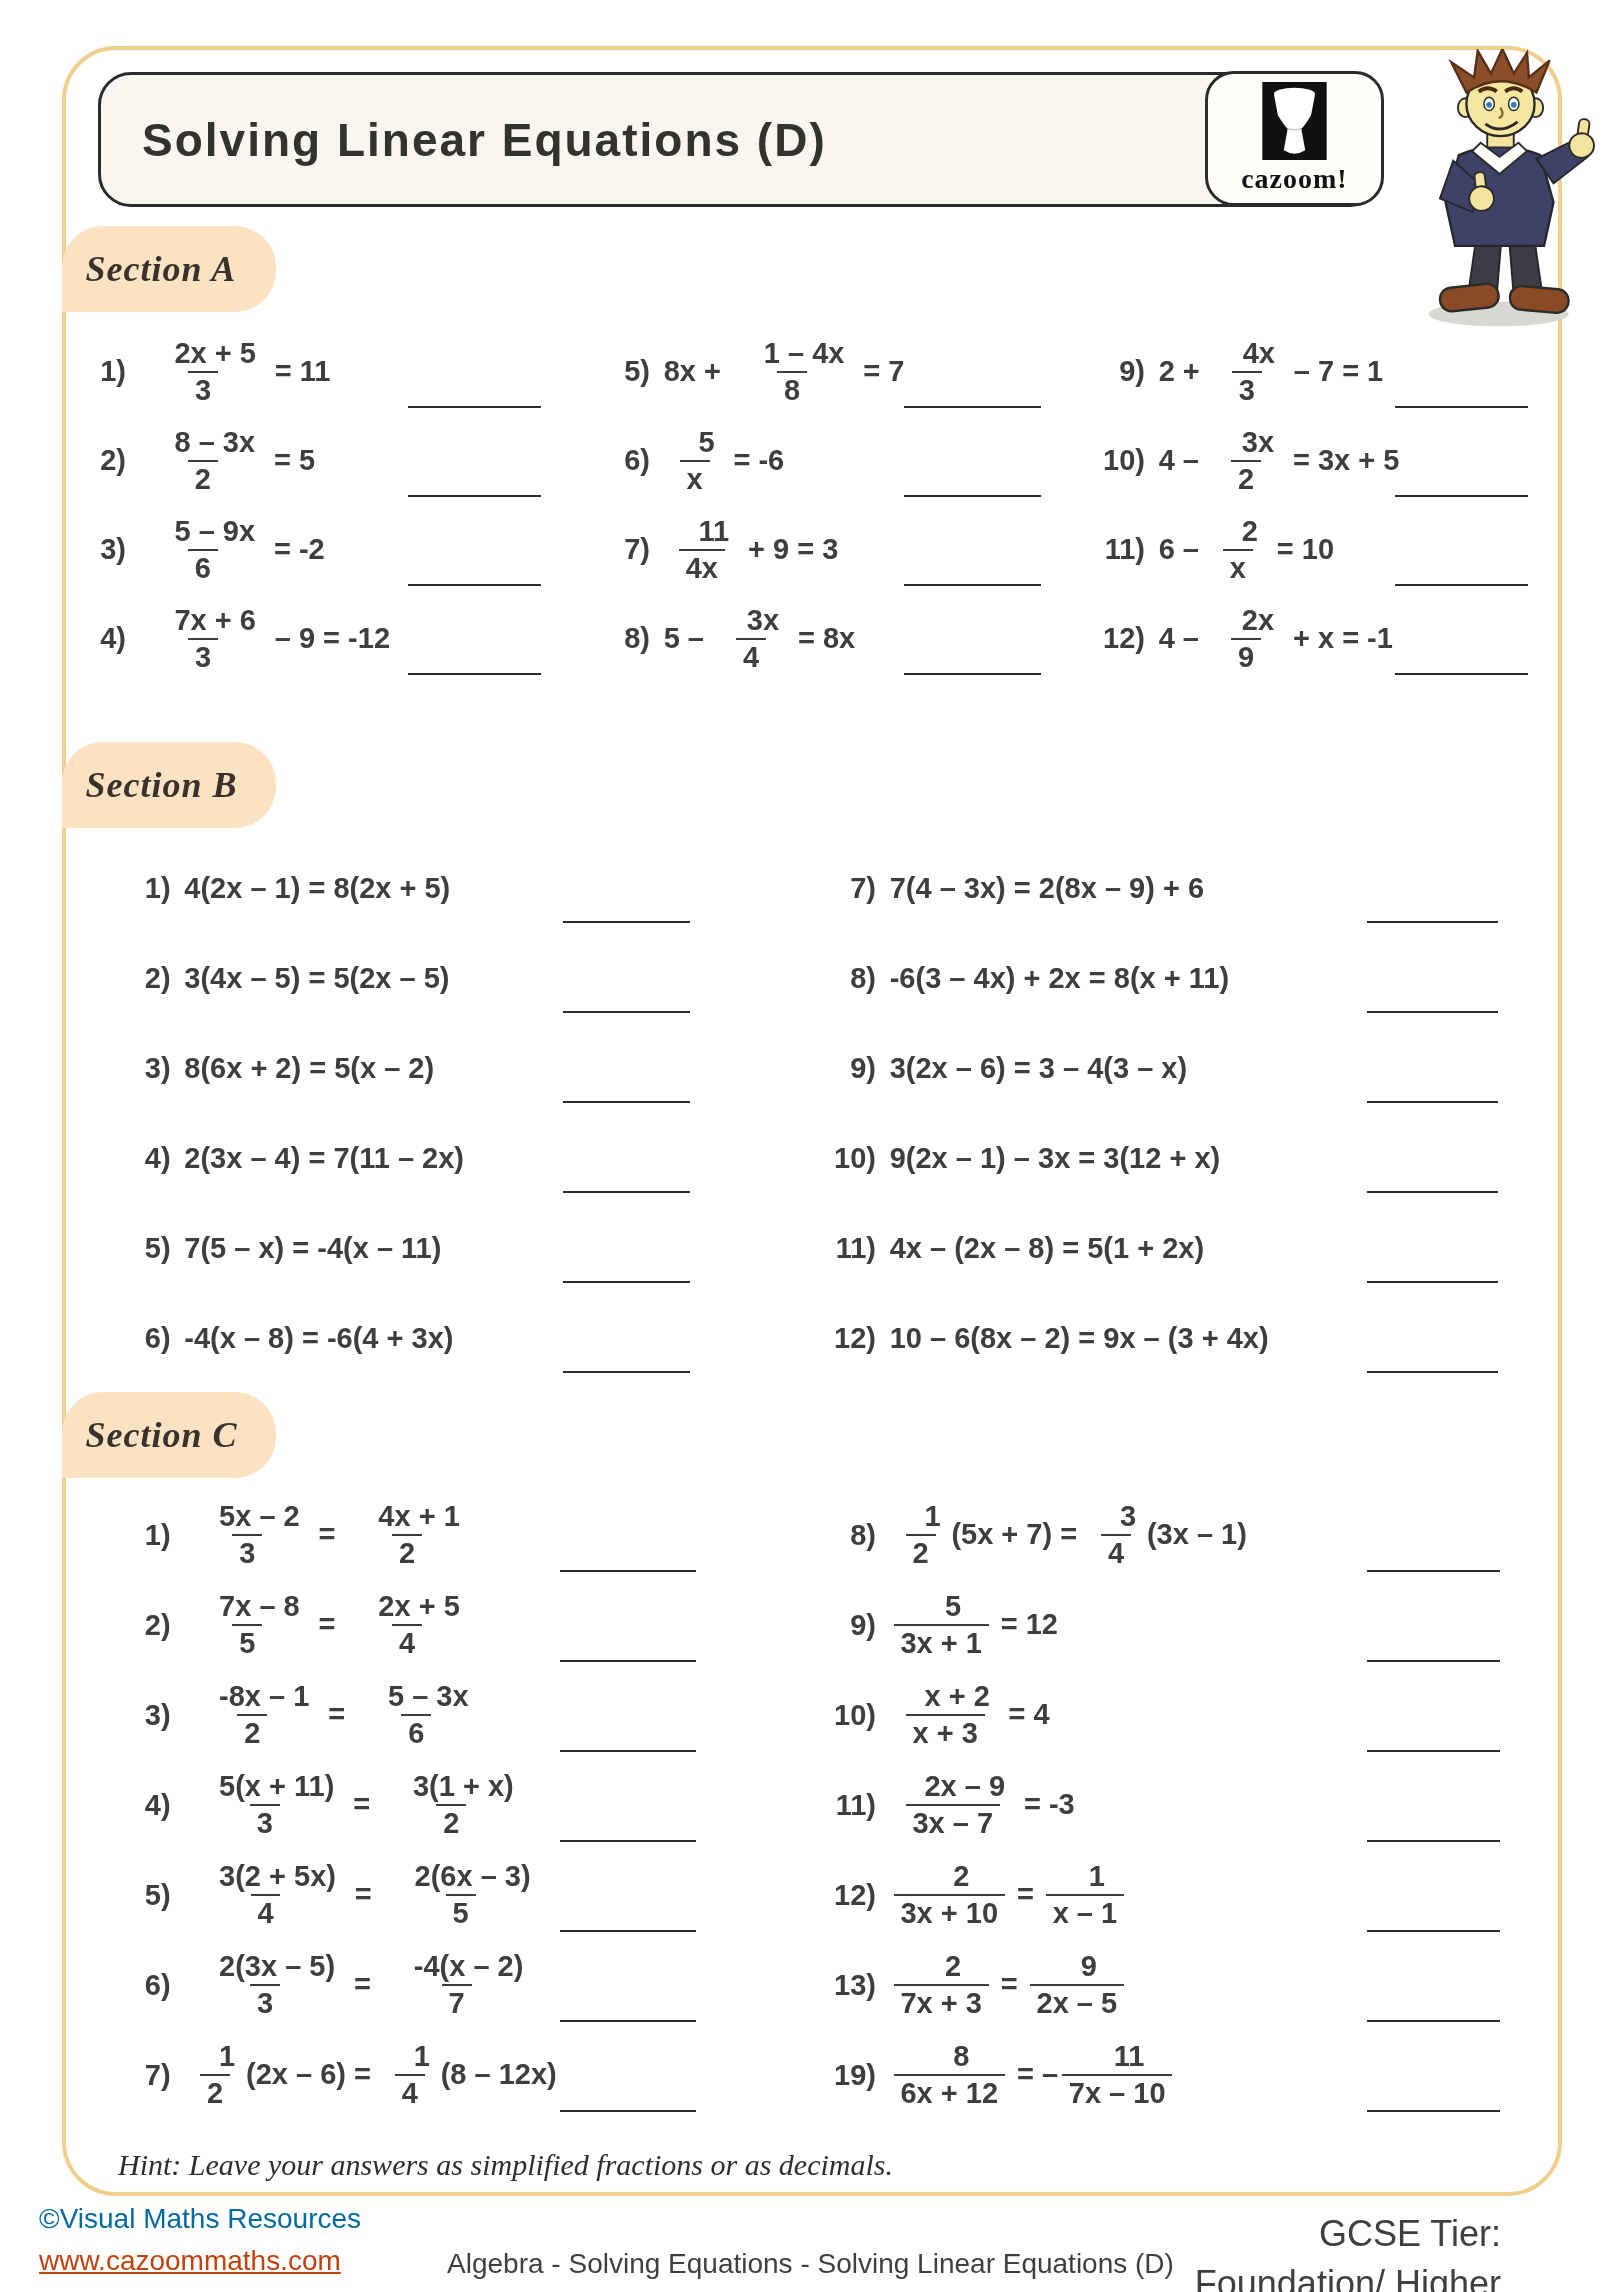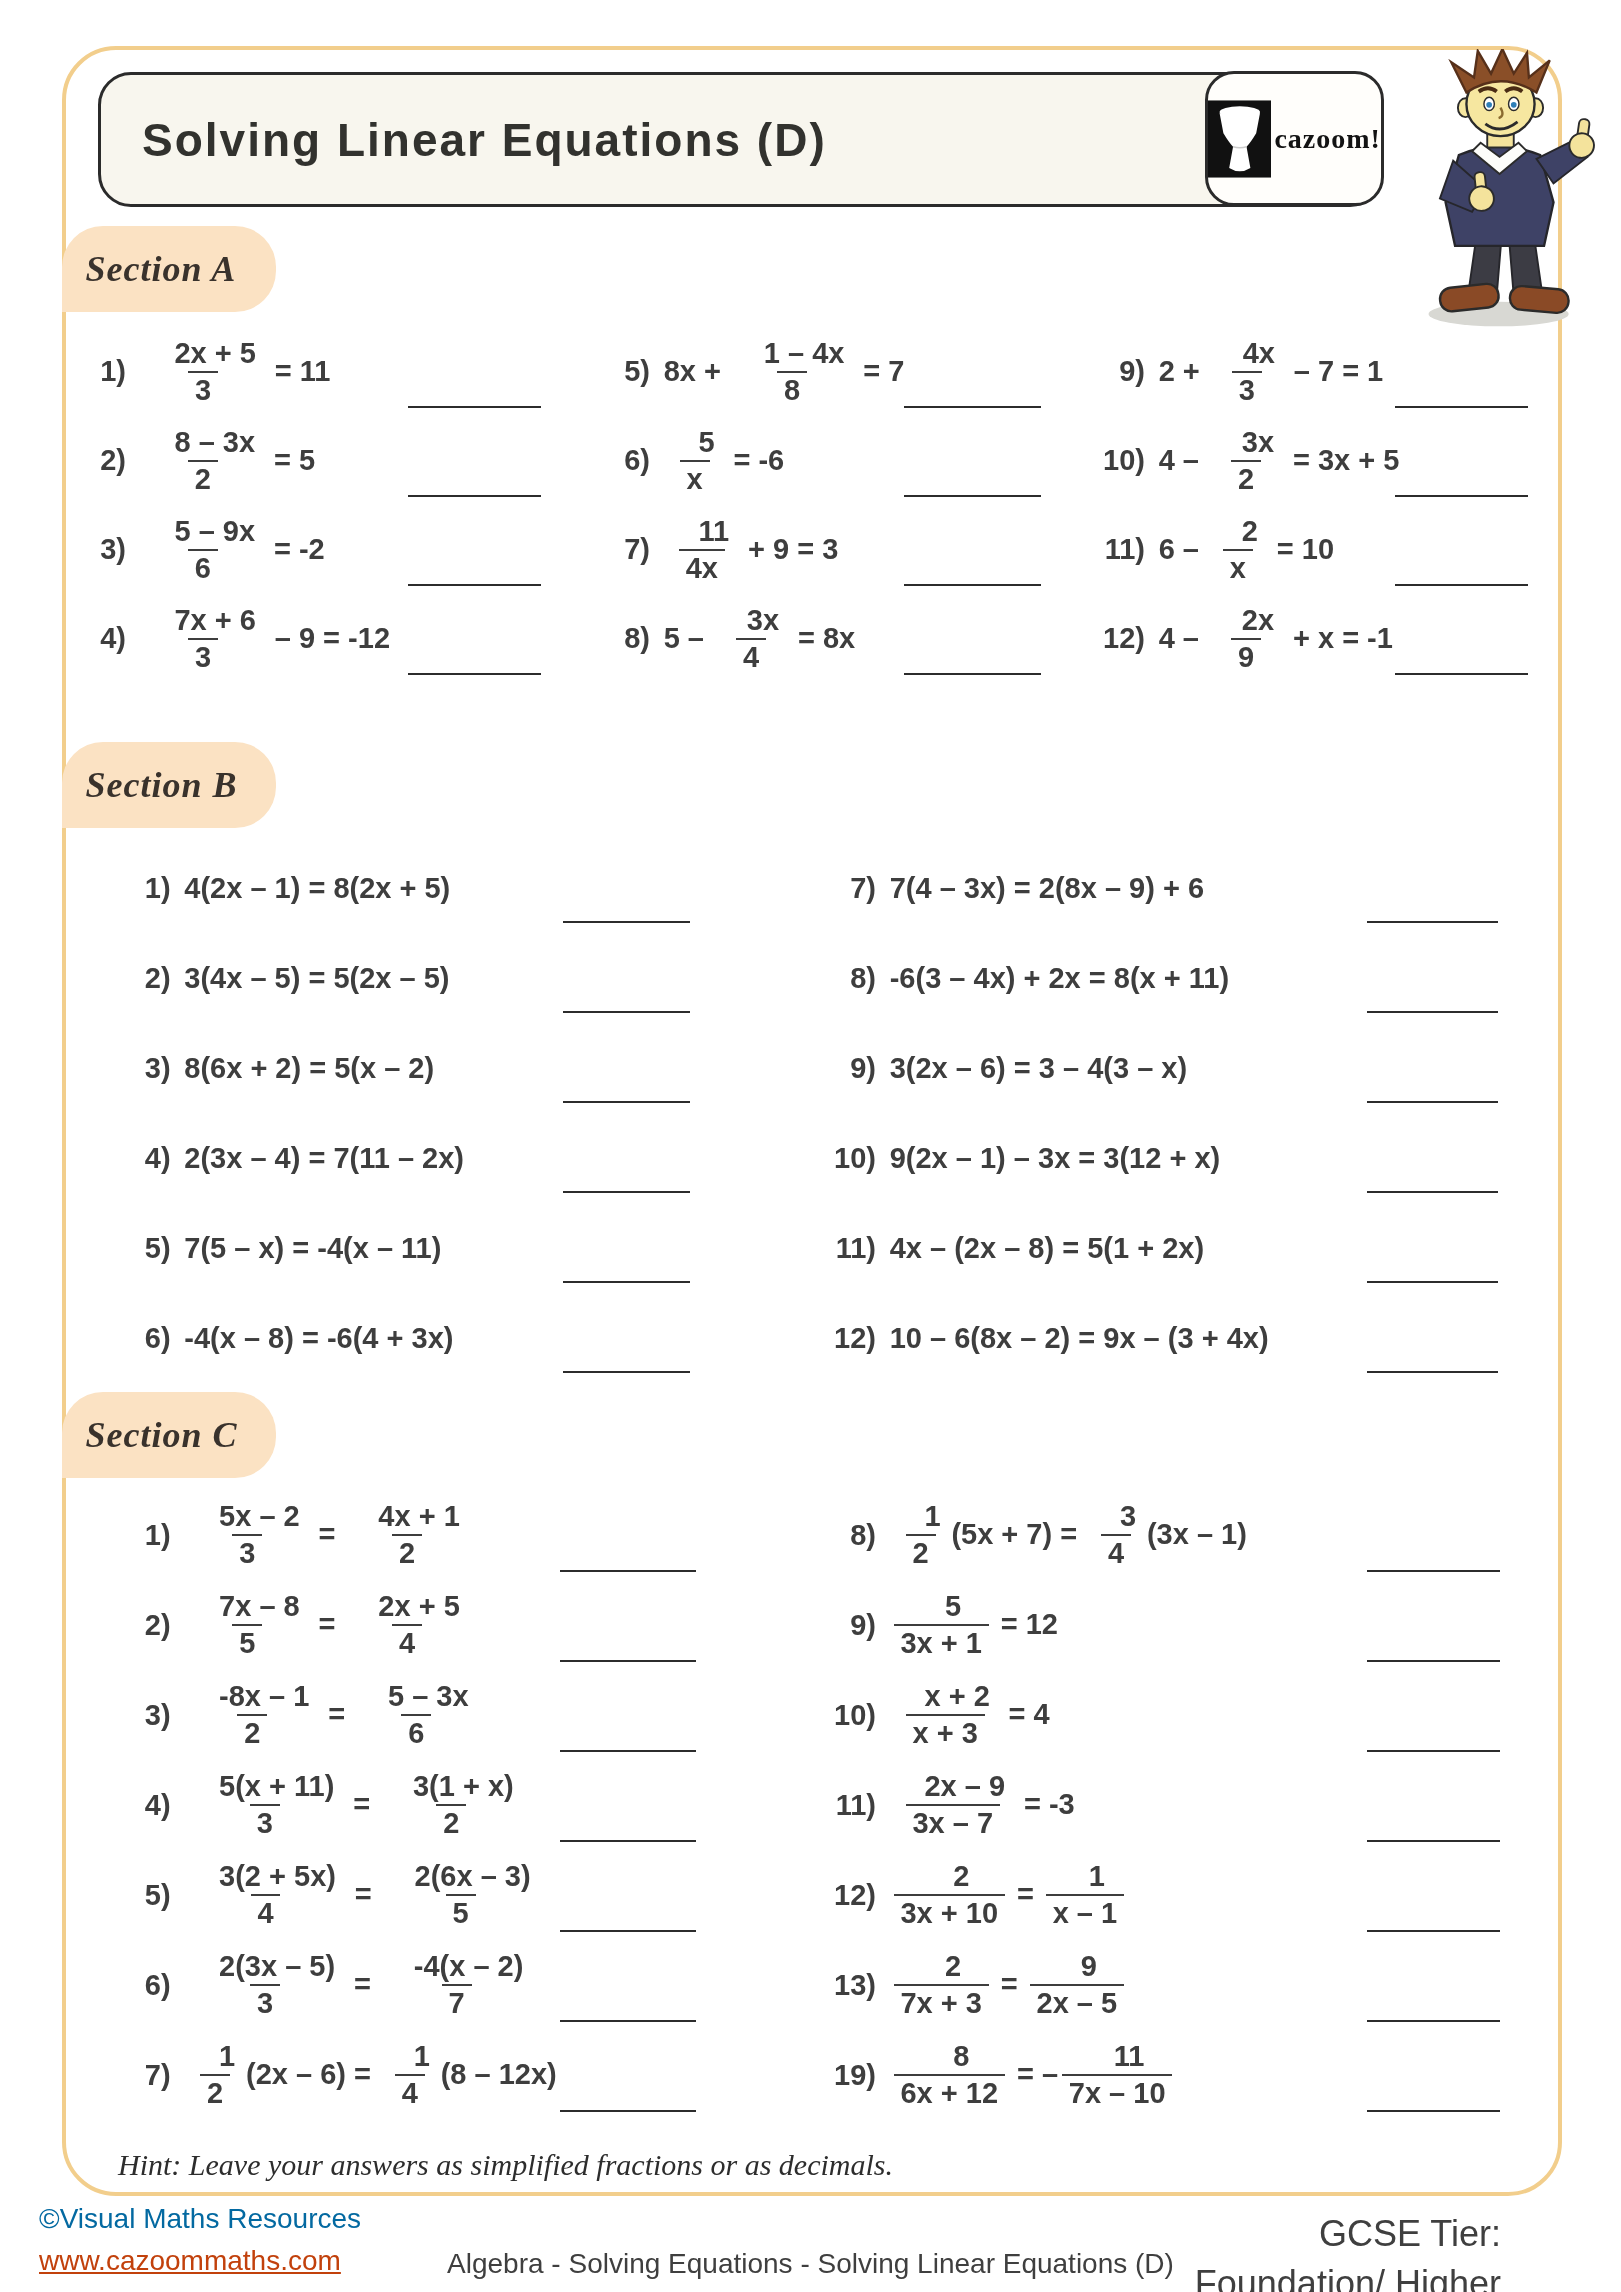--- a/index.html
+++ b/index.html
@@ -10,21 +10,21 @@
   
   #frame{position:absolute;left:62px;top:46px;width:1492px;height:2142px;
     border:4.9px solid #F2CE8C;border-radius:54px;background:#fff;}
   
   #title-box{position:absolute;left:98px;top:72px;width:1279px;height:129px;
     background:#F8F6EE;border:3.9px solid #2b2b2b;border-radius:33px;
     display:flex;align-items:center;}
   .title{padding-left:41px;font-size:46px;font-weight:bold;letter-spacing:2px;color:#32322e;}
   #logo-box{position:absolute;right:-3.9px;top:-3.9px;width:173px;height:129px;
     background:#fffefb;border:3.9px solid #2b2b2b;border-radius:29px;
-    display:flex;flex-direction:row;align-items:center;justify-content:center;gap:2.9px;}
+    display:flex;flex-direction:column;align-items:center;justify-content:center;gap:2.9px;}
   .logo-text{font-family:"Liberation Serif",serif;font-weight:bold;font-size:28px;
     letter-spacing:1px;color:#131313;}
   
   .sec{position:absolute;left:62px;width:214px;height:86px;background:#FBE2C3;
     border-radius:41px 41px 41px 0;display:flex;align-items:center;padding-left:23.5px;
     font-family:Liberation Serif, serif;font-style:italic;font-weight:bold;
     font-size:36px;color:#39322c;letter-spacing:1px;box-sizing:border-box;}
   #sec-0{top:226px;}
   #sec-1{top:742px;}
   #sec-2{top:1392px;}

